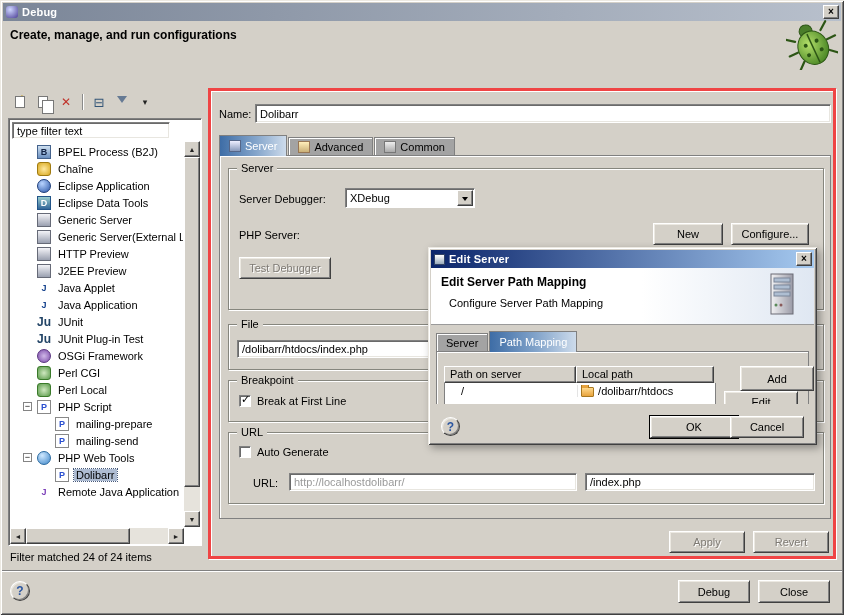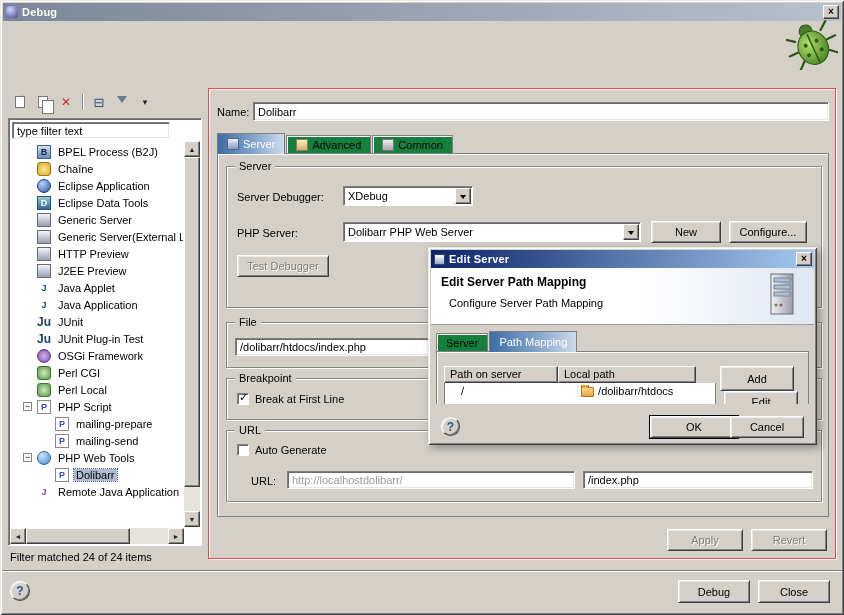--- a/index.html
+++ b/index.html
@@ -22,21 +22,21 @@
 .btn.disabled{color:#7e7a74;text-shadow:1px 1px 0 #fff}
 .default{box-shadow:0 0 0 1px #000,inset 1px 1px 0 #ece9e2,inset -1px -1px 0 #808080}
 .field{position:absolute;background:#fff;border:1px solid;border-color:#808080 #fff #fff #808080;
   box-shadow:inset 1px 1px 0 #6a6a6a,inset -1px -1px 0 #e8e6e0;font-family:inherit;font-size:11px;padding:1px 4px;color:#000}
 .dim{color:#9a9a9a}
 .lbl{position:absolute;white-space:nowrap}
 .group{position:absolute;border:1px solid #86867e;box-shadow:inset 1px 1px 0 #fff,1px 1px 0 #fff}
 .glabel{position:absolute;top:-8px;left:8px;background:#d4d0c8;padding:0 4px;line-height:14px}
 .tabs{position:absolute;display:flex;align-items:flex-end;height:21px}
 .tab{display:flex;align-items:center;gap:4px;height:19px;padding:0 9px;border:1px solid #808080;border-bottom:none;
-  margin-right:1px;background:#15803d;box-shadow:inset 1px 1px 0 #fff;cursor:default;white-space:nowrap}
+  margin-right:1px;background:#a3a3a3;box-shadow:inset 1px 1px 0 #fff;cursor:default;white-space:nowrap}
 .tab.sel{height:21px;background:linear-gradient(90deg,#3e6da6 0%,#84a5cb 55%,#cddbeb 100%);color:#fff;box-shadow:none;position:relative;z-index:3}
 .tabpane{position:absolute;border:1px solid #808080;box-shadow:inset 1px 1px 0 #fff;background:#d4d0c8}
 .tabico{width:12px;height:12px;flex:none}
 .server-tab-icon{background:linear-gradient(#eef,#8899bb);border:1px solid #556688}
 .advanced-tab-icon{background:linear-gradient(#ffeebb,#cbb077);border:1px solid #997755}
 .common-tab-icon{background:linear-gradient(#eee,#aaa);border:1px solid #777}
 .cb{position:absolute;width:12px;height:12px;background:#fff;border:1px solid;border-color:#808080 #fff #fff #808080;
   box-shadow:inset 1px 1px 0 #6a6a6a}
 .cb.on::after{content:"✓";position:absolute;left:1px;top:-3px;font-size:11px;font-weight:bold}
 .combo{position:absolute;background:#fff;border:1px solid;border-color:#808080 #fff #fff #808080;
@@ -81,57 +81,58 @@
 .remote-java-icon{color:#7a3db8}
 .vscroll{position:absolute;top:22px;right:1px;width:16px;bottom:18px;background:#e6e3dc}
 .hscroll{position:absolute;left:1px;bottom:1px;right:17px;height:16px;background:#e6e3dc}
 .sbtn{position:absolute;width:16px;height:16px;font-size:7px;line-height:15px;text-align:center;color:#222;background:#d4d0c8;
   border:1px solid;border-color:#fff #404040 #404040 #fff;box-shadow:inset -1px -1px 0 #808080}
 .sb-up{top:0;left:0}.sb-down{bottom:0;left:0}.sb-left{left:0;top:0}.sb-right{right:0;top:0}
 .vthumb{position:absolute;left:0;top:16px;width:16px;height:330px;background:#d4d0c8;border:1px solid;border-color:#fff #404040 #404040 #fff;box-shadow:inset -1px -1px 0 #808080}
 .hthumb{position:absolute;top:0;left:16px;width:104px;height:16px;background:#d4d0c8;border:1px solid;border-color:#fff #404040 #404040 #fff;box-shadow:inset -1px -1px 0 #808080}
 .fstatus{position:absolute;left:10px;top:551px}
 
-.rightpane{position:absolute;left:208px;top:88px;width:628px;height:471px;border:1px solid #ef4444;box-shadow:1px 1px 0 #fff,inset 1px 1px 0 #fff}
+.rightpane{position:absolute;left:208px;top:88px;width:628px;height:471px;border:3px solid #ef4444;box-shadow:1px 1px 0 #fff,inset 1px 1px 0 #fff}
 
 .sep{position:absolute;left:2px;top:570px;right:2px;height:2px;border-top:1px solid #808080;border-bottom:1px solid #fff}
 .helpbtn{border-radius:50%;color:#2a55a0;font-weight:bold;font-size:12px}
 
 .dialog{position:absolute;left:428px;top:247px;width:389px;height:198px;background:#d4d0c8;z-index:20;overflow:hidden;
   box-shadow:inset 1px 1px 0 #ece9e2,inset -1px -1px 0 #404040,inset 2px 2px 0 #fff,inset -2px -2px 0 #808080,3px 3px 8px rgba(0,0,0,.35)}
 .dialog .titlebar{background:linear-gradient(90deg,#0a246a,#a6caf0)}
 .dlgicon{width:11px;height:11px;background:linear-gradient(#fff,#99aabb);border:1px solid #334466;margin:0 4px 0 1px;flex:none}
 .banner{position:absolute;left:3px;top:21px;right:3px;height:57px;background:linear-gradient(90deg,#fff 55%,#dfe7f2);border-bottom:1px solid #9a9a9a}
 .banner-title{position:absolute;left:10px;top:7px;font-weight:bold;font-size:12px}
 .banner-sub{position:absolute;left:18px;top:29px}
 .srv-art{position:absolute;right:14px;top:4px}
 .mtable{position:absolute;left:16px;top:119px;width:272px;z-index:2}
 .mhead{display:flex}
 .mh{height:17px;padding:1px 5px;background:#d4d0c8;border:1px solid;border-color:#fff #404040 #404040 #fff;box-shadow:inset -1px -1px 0 #808080;overflow:hidden;white-space:nowrap}
-.mh.c1{width:114px}.mh.c2{width:138px}
+.mh.c1{width:132px}.mh.c2{width:138px}
 .mbody{background:#fff;border:1px solid #808080;border-top:none;height:42px}
 .mrow{display:flex;height:16px;align-items:center}
 .md{white-space:nowrap;overflow:hidden}
 .md.c1{width:134px;padding-left:16px;border-right:1px solid #e4e4e4}
 .md.c2{width:138px;display:flex;align-items:flex-end;padding-left:3px}
 .folder-icon{position:relative;display:inline-block;width:13px;height:10px;background:linear-gradient(#ffd98c,#e8a33d);border:1px solid #a87820;border-radius:1px;margin-right:4px;flex:none}
 .folder-icon::before{content:"";position:absolute;top:-4px;left:-1px;width:6px;height:3px;background:#e8a33d;border:1px solid #a87820;border-bottom:none;border-radius:1px 1px 0 0}
 .dlg-footer{position:absolute;left:3px;right:3px;bottom:3px;height:38px;background:#d4d0c8;z-index:6}
 </style>
 </head>
 <body>
 
 <div id="app">
 
   <div class="titlebar">
     <span class="title-icon"></span>
     <span class="title-text">Debug</span>
     <span class="sysbtn">×</span>
   </div>
 
+  <div class="header-title">Create, manage, and run configurations</div>
   <svg class="bug" width="52" height="50" viewBox="0 0 52 50">
     <defs>
       <radialGradient id="bugG" cx="40%" cy="35%" r="75%">
         <stop offset="0" stop-color="#b4e06a"></stop>
           <stop offset="1" stop-color="#3f7d1e"></stop>
       </radialGradient>
     </defs>
     <g transform="rotate(-25 26 25)">
       <g stroke="#2c5515" stroke-width="2.2" stroke-linecap="round">
         <line x1="12" y1="15" x2="4" y2="9"></line>
@@ -318,24 +319,20 @@
     <div class="tabpane" style="left:8px;top:64px;width:612px;height:364px">
 
       <div class="group" style="left:8px;top:12px;width:596px;height:142px">
         <span class="glabel">Server</span>
         <span class="lbl" style="left:10px;top:24px">Server Debugger:</span>
         <div class="combo" style="left:116px;top:19px;width:130px">
           <span>XDebug</span>
           <span class="cbtn"></span>
         </div>
         <span class="lbl" style="left:10px;top:60px">PHP Server:</span>
-        <div class="combo" style="left:116px;top:55px;width:298px">
-          <span>Dolibarr PHP Web Server</span>
-          <span class="cbtn"></span>
-        </div>
         <button class="btn" style="left:424px;top:54px;width:70px;height:22px">New</button>
         <button class="btn" style="left:502px;top:54px;width:78px;height:22px">Configure...</button>
         <button class="btn disabled" style="left:10px;top:88px;width:92px;height:22px">Test Debugger</button>
       </div>
 
       <div class="group" style="left:8px;top:168px;width:596px;height:46px">
         <span class="glabel">File</span>
         <input class="field" style="left: 8px; top: 15px; width: 578px; height: 18px;" readonly="" value="/dolibarr/htdocs/index.php">
       </div>
 
@@ -405,21 +402,21 @@
         <span class="mh c2">Local path</span>
       </div>
       <div class="mbody">
           <div class="mrow">
             <span class="md c1">/</span>
             <span class="md c2"><span class="folder-icon"></span>/dolibarr/htdocs</span>
           </div>
         </div>
     </div>
 
-    <button class="btn" style="left:292px;top:119px;width:74px;height:25px;z-index:2">Add</button>
+    <button class="btn" style="left:312px;top:119px;width:74px;height:25px;z-index:2">Add</button>
     <button class="btn" style="left:296px;top:144px;width:74px;height:21px;z-index:2">Edit</button>
 
     <div class="dlg-footer">
       <button class="btn helpbtn" style="left:10px;top:13px;width:19px;height:19px">?</button>
       <button class="btn default" style="left:219px;top:12px;width:88px;height:22px">OK</button>
       <button class="btn" style="left:299px;top:12px;width:74px;height:22px">Cancel</button>
     </div>
   </div>
 
 </div>

